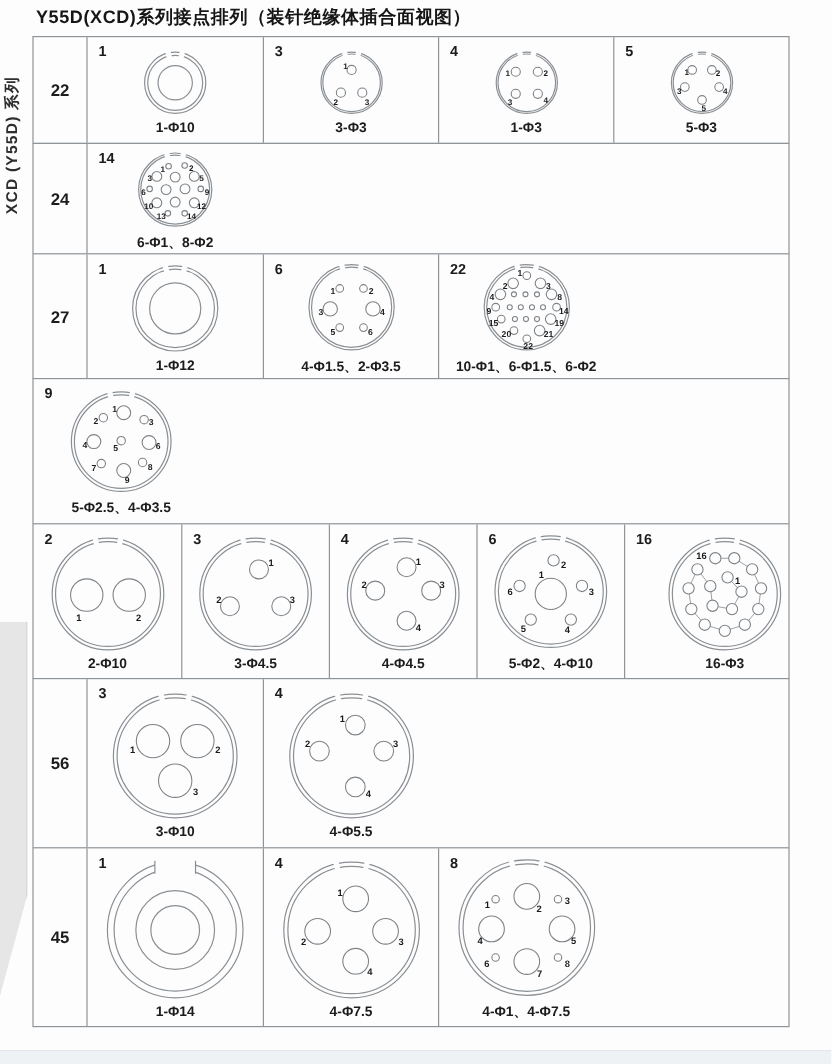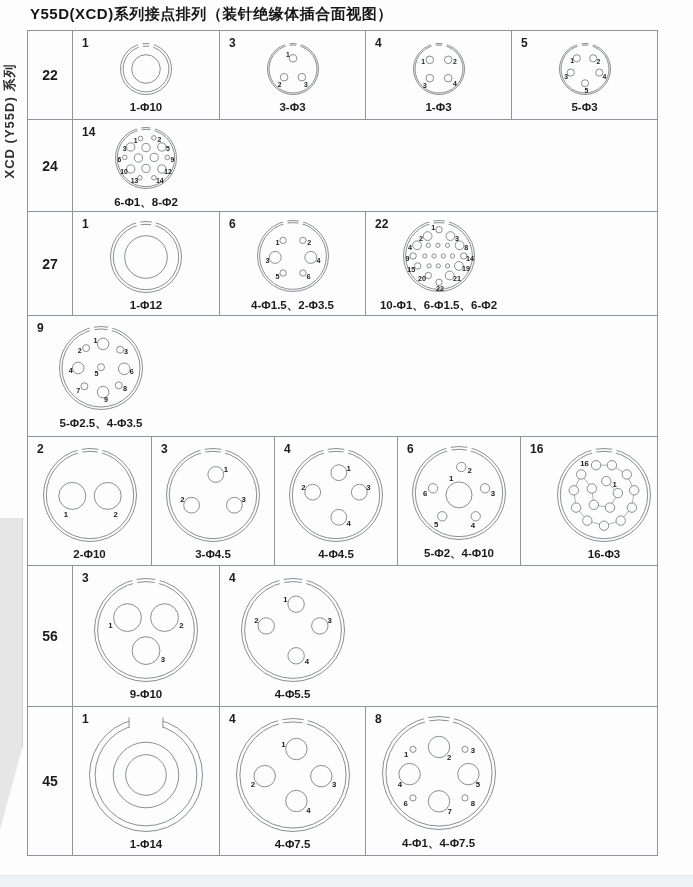--- a/index.html
+++ b/index.html
@@ -420,21 +420,21 @@
             <g transform="rotate(13)">
               <rect x="-2.2" y="-54.075" width="4.4" height="10.755" fill="#fdfdfd"></rect>
             </g>
             <circle cx="-18.5" cy="-12.4" r="13.9" fill="#fdfdfd" stroke="#7d8287" stroke-width="0.9"></circle>
             <text x="-35.5" y="-2.4" text-anchor="middle" font-size="7.8" font-weight="bold" fill="#1b1b1b" font-family="&quot;Liberation Sans&quot;,sans-serif">1</text>
             <circle cx="18.5" cy="-12.4" r="13.9" fill="#fdfdfd" stroke="#7d8287" stroke-width="0.9"></circle>
             <text x="35.5" y="-2.4" text-anchor="middle" font-size="7.8" font-weight="bold" fill="#1b1b1b" font-family="&quot;Liberation Sans&quot;,sans-serif">2</text>
             <circle cx="0.0" cy="20.6" r="13.9" fill="#fdfdfd" stroke="#7d8287" stroke-width="0.9"></circle>
             <text x="17.0" y="32.1" text-anchor="middle" font-size="7.8" font-weight="bold" fill="#1b1b1b" font-family="&quot;Liberation Sans&quot;,sans-serif">3</text>
           </svg>
-          <div class="caption">9-Φ10</div>
+          <div class="caption">3-Φ10</div>
         </div>
         <div class="cfg-cell" style="width: 146px;">
           <div class="cfg-num">4</div>
           <svg width="122" height="114" viewBox="-61 -57 122 114">
             <circle cx="0" cy="0" r="51.5" fill="none" stroke="#8a8f94" stroke-width="1"></circle>
             <circle cx="0" cy="0" r="48.4" fill="none" stroke="#8a8f94" stroke-width="1"></circle>
             <g transform="rotate(-13)">
               <rect x="-2.2" y="-54.075" width="4.4" height="10.755" fill="#fdfdfd"></rect>
             </g>
             <g transform="rotate(13)">

